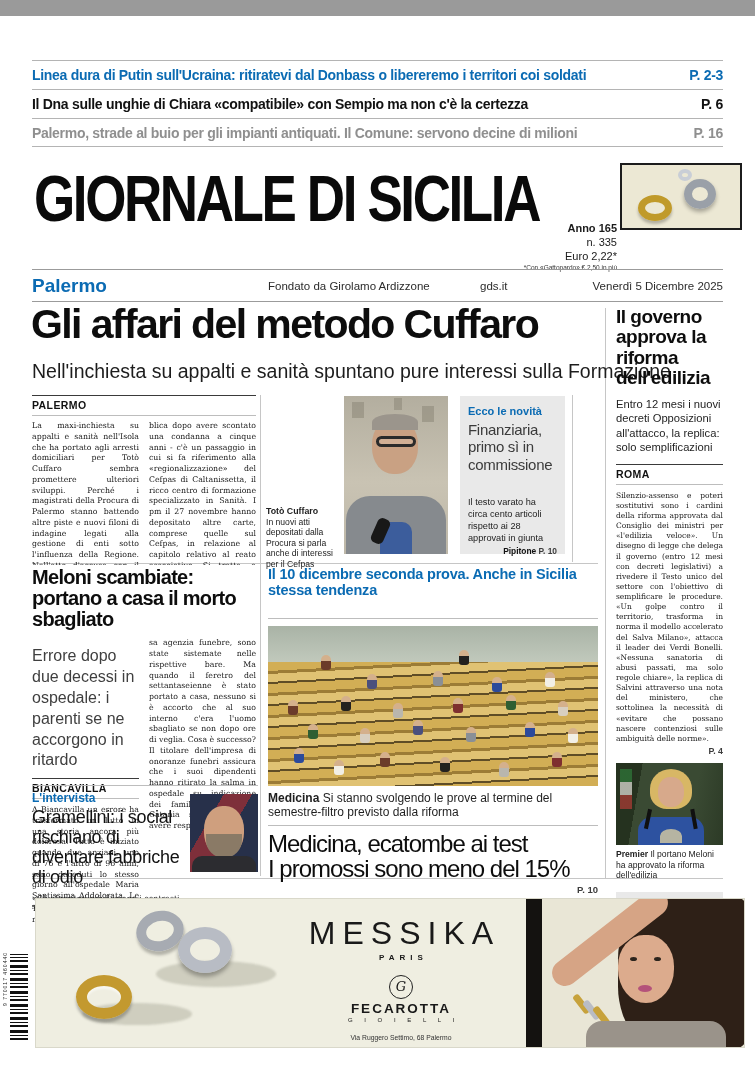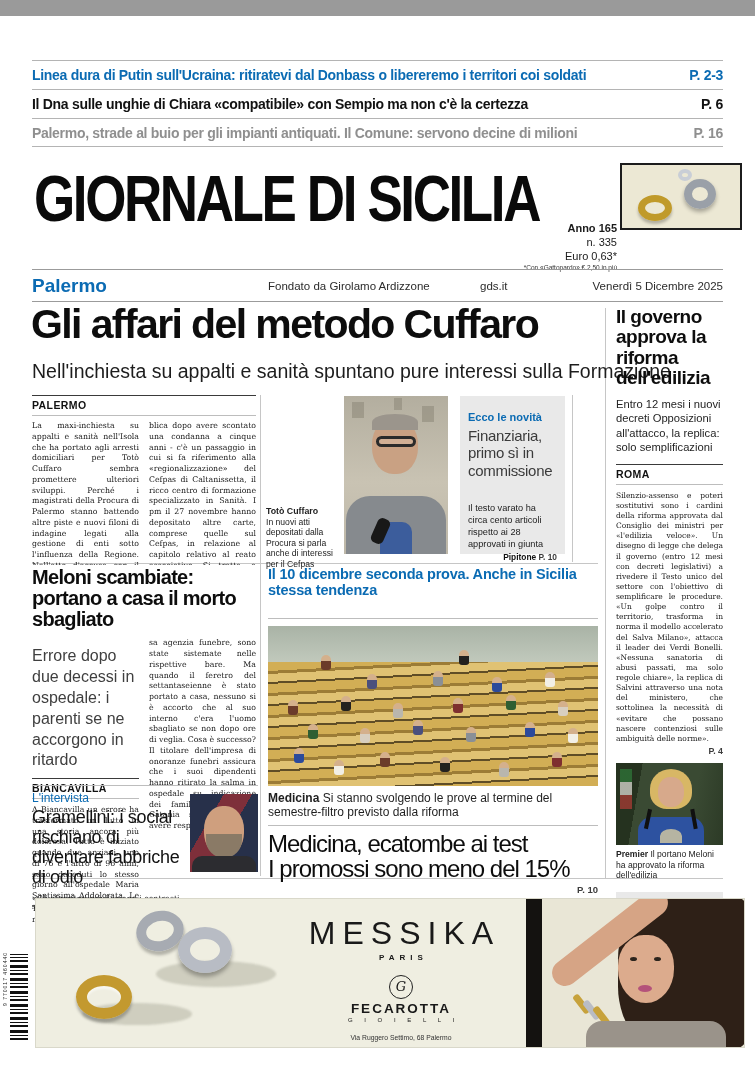--- a/index.html
+++ b/index.html
@@ -81,39 +81,39 @@
   .cuf-photo .head { position:absolute; left:28px; top:22px; width:46px; height:56px;
                      background:#c9a183; border-radius:46%; }
   .cuf-photo .hair { position:absolute; left:28px; top:18px; width:46px; height:16px;
                      background:#9b958c; border-radius:50% 50% 0 0; }
   .cuf-photo .glasses { position:absolute; left:32px; top:40px; width:40px; height:11px;
                         border:3px solid #2b2b2b; border-radius:6px; background:rgba(255,255,255,.15); }
   .cuf-photo .mic { position:absolute; left:30px; bottom:10px; width:13px; height:26px;
                     background:#181818; border-radius:5px; transform:rotate(24deg); }
 
   
-  .gbox { background:#e9e9e9; padding:15px 8px; }
+  .gbox { background:#e9e9e9; padding:9px 8px; }
   .gbox .gk { color:#0b6bb3; font-weight:700; font-size:11px; }
   .gbox .gt { font-size:15px; line-height:1.16; color:#3b3b3b; letter-spacing:-0.3px; margin-top:4px; }
   .gbox .gtx { font-size:9.2px; line-height:1.3; color:#222; }
   .gbox .gby { font-size:8.4px; font-weight:800; text-align:right; margin-top:1px; }
   .gbox .gby .bp { font-weight:700; color:#3c3c3c; }
   .box-fin { position:absolute; left:460px; top:380px; width:105px; height:158px; }
   .box-fin .gtx { margin-top:24px; }
 
   
   .salme { position:absolute; left:32px; top:551px; width:226px; }
   .salme h2 { font-size:20px; font-weight:800; letter-spacing:-0.7px; line-height:1.04; color:#0d0d0d; }
   .salme .deck { font-size:16px; line-height:1.3; color:#3f3f3f; margin:8px 0 7px; min-height:42px; }
   .salme .cols { margin-top:9px; }
   .salme .col1 .body-txt { margin-top:6px; }
 
   
   .interv { position:absolute; left:32px; top:769px; width:226px; border-top:1px solid #bdbdbd; padding-top:5px; }
-  .interv .ik { color:#0b6bb3; font-weight:400; font-size:12px; }
+  .interv .ik { color:#0b6bb3; font-weight:700; font-size:12px; }
   .interv .it { font-size:18px; font-weight:400; line-height:1.12; letter-spacing:-0.3px; width:152px; margin-top:2px; }
   .interv .itx { width:150px; margin-top:6px; }
   .interv .byline { width:150px; }
   .interv-photo { position:absolute; right:0; top:8px; width:68px; height:78px; overflow:hidden;
                   background:linear-gradient(120deg, #27304a 0 30%, #7e2f3a 30% 55%, #27304a 55%); }
   .interv-photo .head { position:absolute; left:14px; top:12px; width:40px; height:50px;
                         background:#cf9f7e; border-radius:46%; }
   .interv-photo .beard { position:absolute; left:16px; top:40px; width:36px; height:24px;
                          background:#8a7a66; border-radius:0 0 18px 18px; }
   .interv-photo .shold { position:absolute; left:2px; bottom:-6px; width:64px; height:22px;
@@ -222,21 +222,21 @@
 
   <div class="logo">GIORNALE DI SICILIA</div>
   <div class="mast-ad">
     <div class="ring r-gold"></div>
     <div class="ring r-silver"></div>
     <div class="ring r-spark"></div>
   </div>
   <div class="edition">
     <div class="b">Anno 165</div>
     <div>n. 335</div>
-    <div>Euro 0,63*</div>
+    <div>Euro 2,22*</div>
     <div class="note">*Con «Gattopardo» € 2,50 in più</div>
   </div>
 
   <div class="dateline">
     <span class="city">Palermo</span>
     <span class="founder">Fondato da Girolamo Ardizzone</span>
     <span class="site">gds.it</span>
     <span class="date">Venerdì 5 Dicembre 2025</span>
   </div>
 

